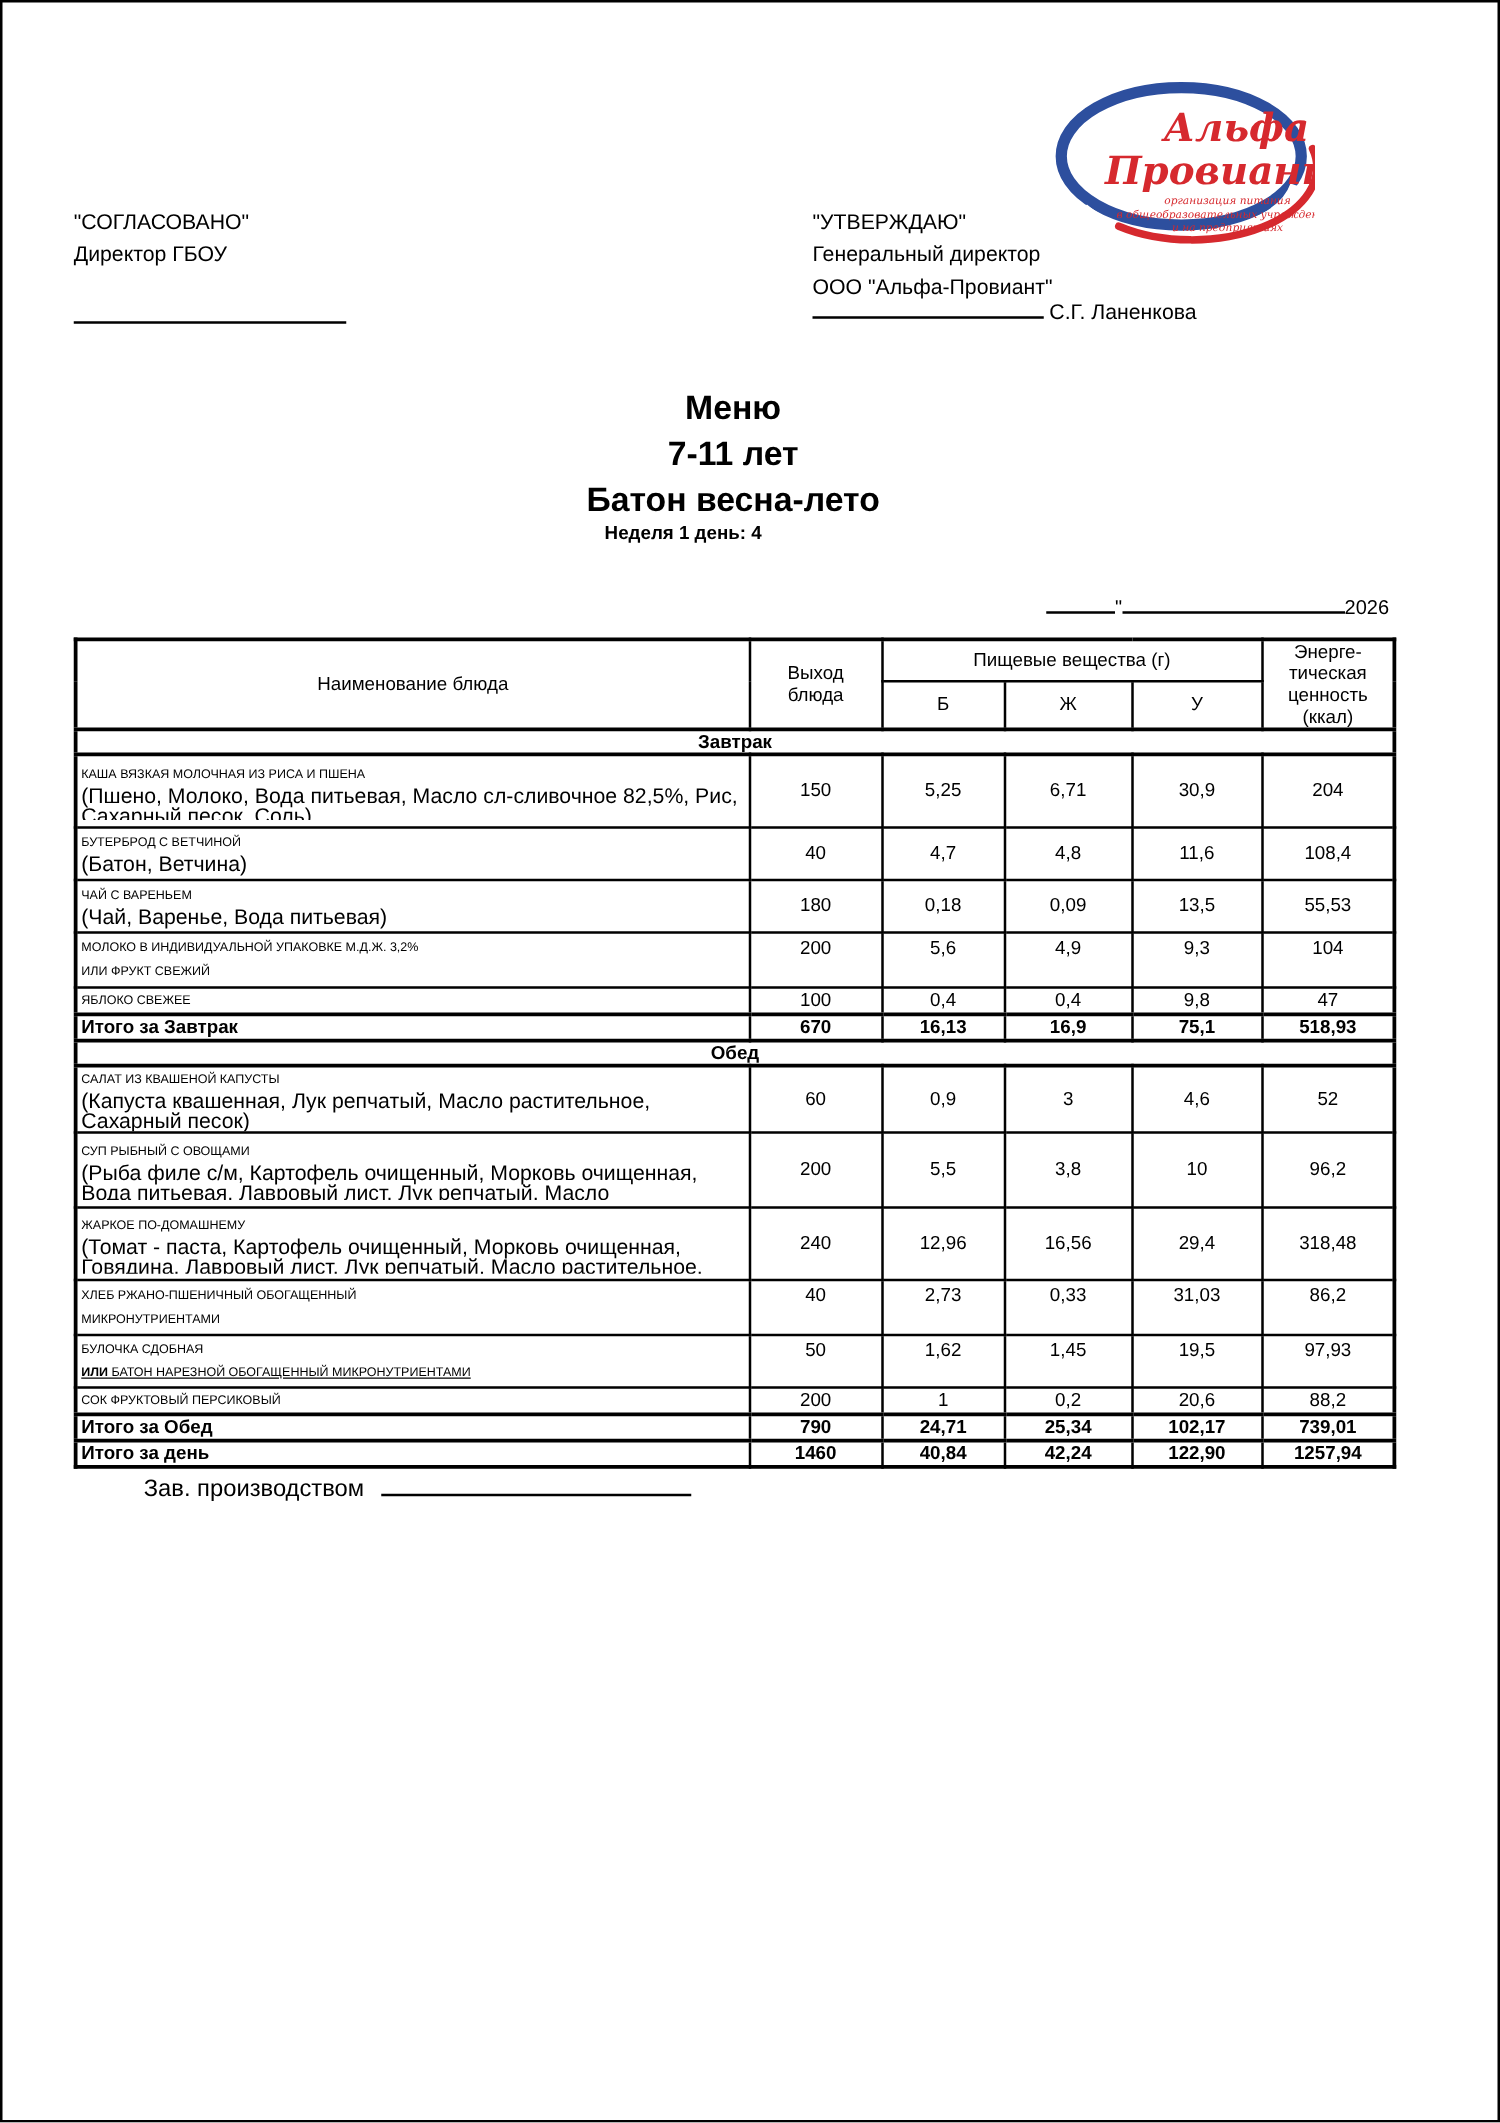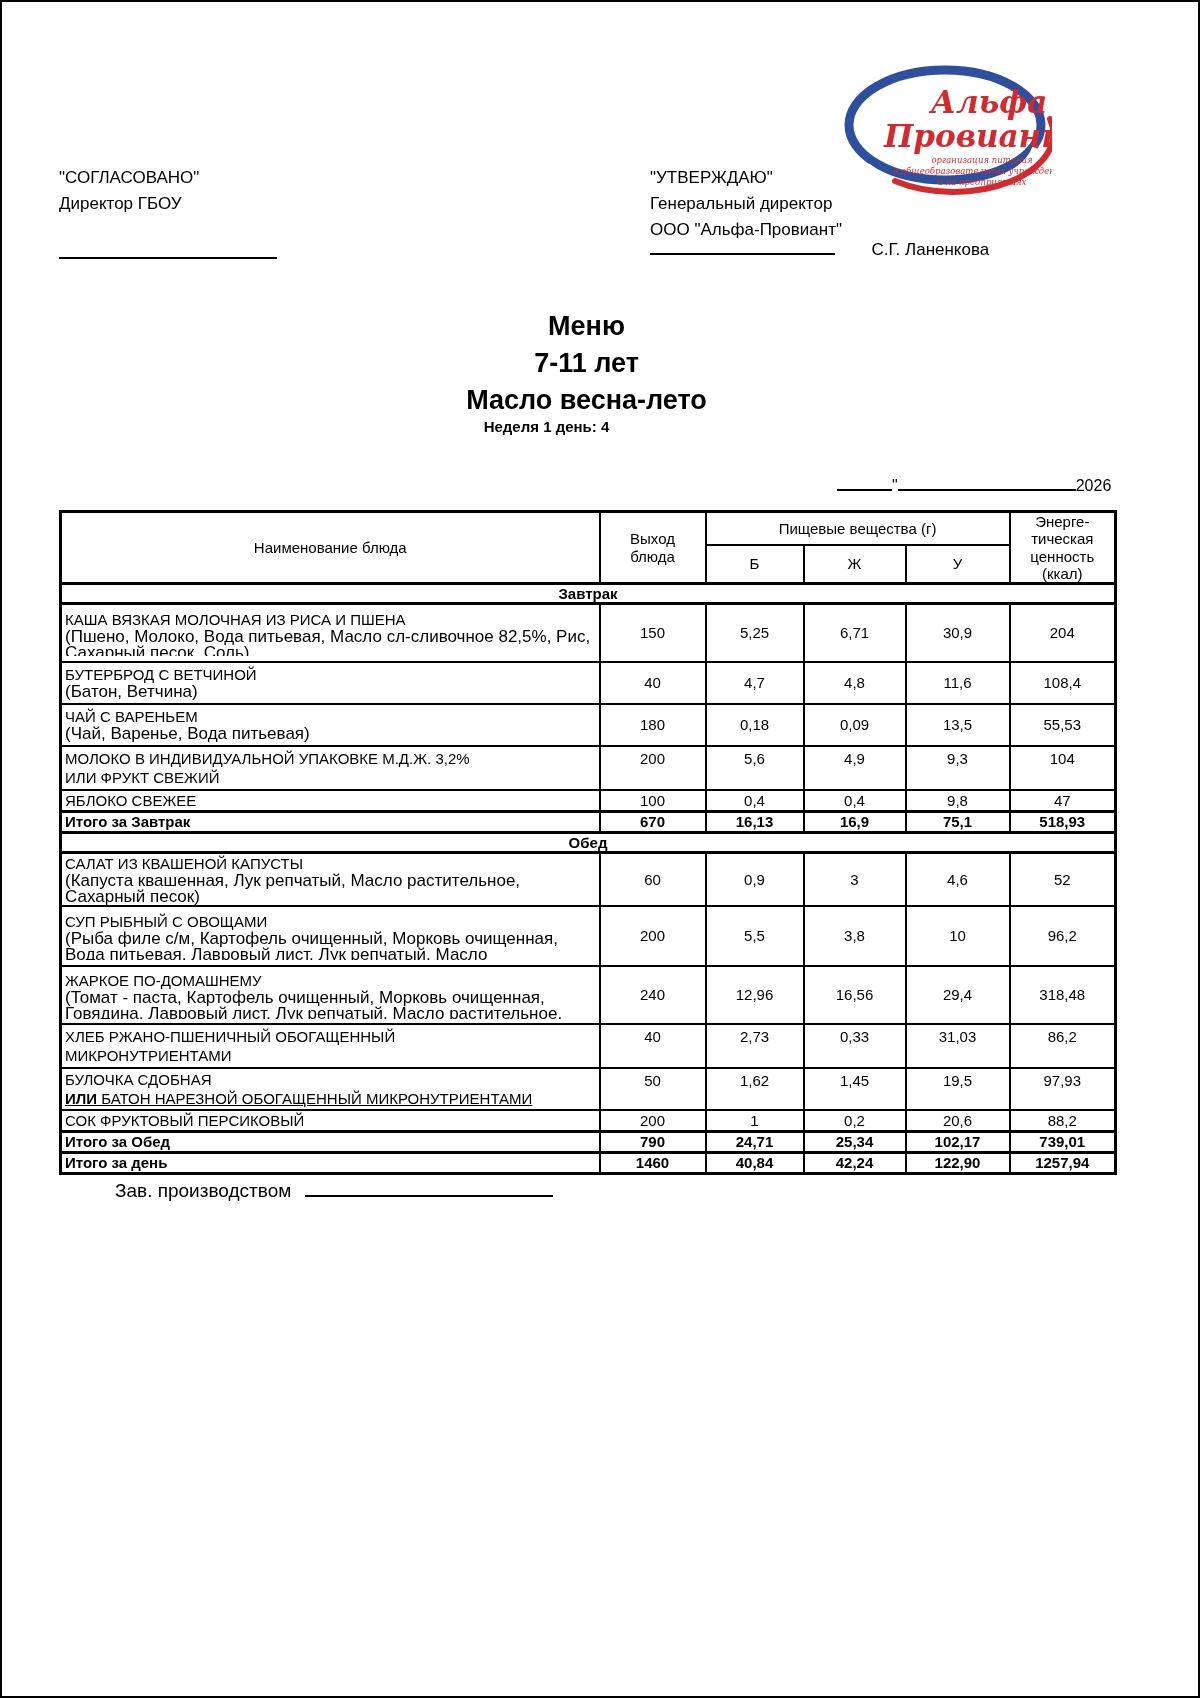--- a/index.html
+++ b/index.html
@@ -17,21 +17,21 @@
   .footer-row{top:1178px;left:113px;font-size:19px;}
 
   
   table.menu{border-collapse:collapse;table-layout:fixed;width:1055px;border:3px solid #000;}
   table.menu td{border:2px solid #000;padding:0 3px;font-size:15px;vertical-align:middle;overflow:hidden;}
   tr.hdr td,tr.hdr2 td{text-align:center;vertical-align:middle;line-height:1.15;}
   td.energy-hd{font-size:14.5px;line-height:1.08;padding:1px 2px;}
   .w60{max-width:62px;display:inline-block;}
   tr.sec td{border-top:3px solid #000;border-bottom:3px solid #000;font-weight:bold;text-align:center;padding:0;}
   td.name{text-align:left;vertical-align:top;}
-  .nm{font-size:15px;line-height:19px;}
+  .nm{font-size:10px;line-height:19px;}
   .ing{font-size:17px;line-height:16px;}
   td.v{text-align:center;}
   tr.tot td{font-weight:bold;border-top:3px solid #000;}
   .clip{overflow:hidden;}
   .alt-line{text-decoration:underline;}
   .alt-line .ili{font-weight:bold;}
 
   
   .logo-svg text{font-family:"DejaVu Serif","Liberation Serif",serif;}
 </style>
@@ -59,27 +59,27 @@
   </div>
   <span class="abs uline" style="left:57px;top:240px;width:218px;"></span>
 
   <div class="abs stamp" style="left:648px;top:163px;">
     <div>"УТВЕРЖДАЮ"</div>
     <div>Генеральный директор</div>
     <div>ООО "Альфа-Провиант"</div>
   </div>
   <div class="abs" style="left:648px;top:236px;white-space:nowrap;">
     <span class="uline" style="width:185px;"></span>
-    <span style="font-size:17px;margin-left:32px;">С.Г. Ланенкова</span>
+    <span style="font-size:17px;">С.Г. Ланенкова</span>
   </div>
 
   <div class="abs title-block">
     <div>Меню</div>
     <div>7-11 лет</div>
-    <div>Масло весна-лето</div>
+    <div>Батон весна-лето</div>
   </div>
   <div class="abs week-line">Неделя 1  день: 4</div>
 
   <div class="abs date-row">
     <span class="uline" style="width:55px;"></span><span>"</span><span class="uline" style="width:178px;"></span><span>2026</span>
   </div>
 
   <div class="abs" style="left:57px;top:508px;">
     <table class="menu">
       <colgroup>

